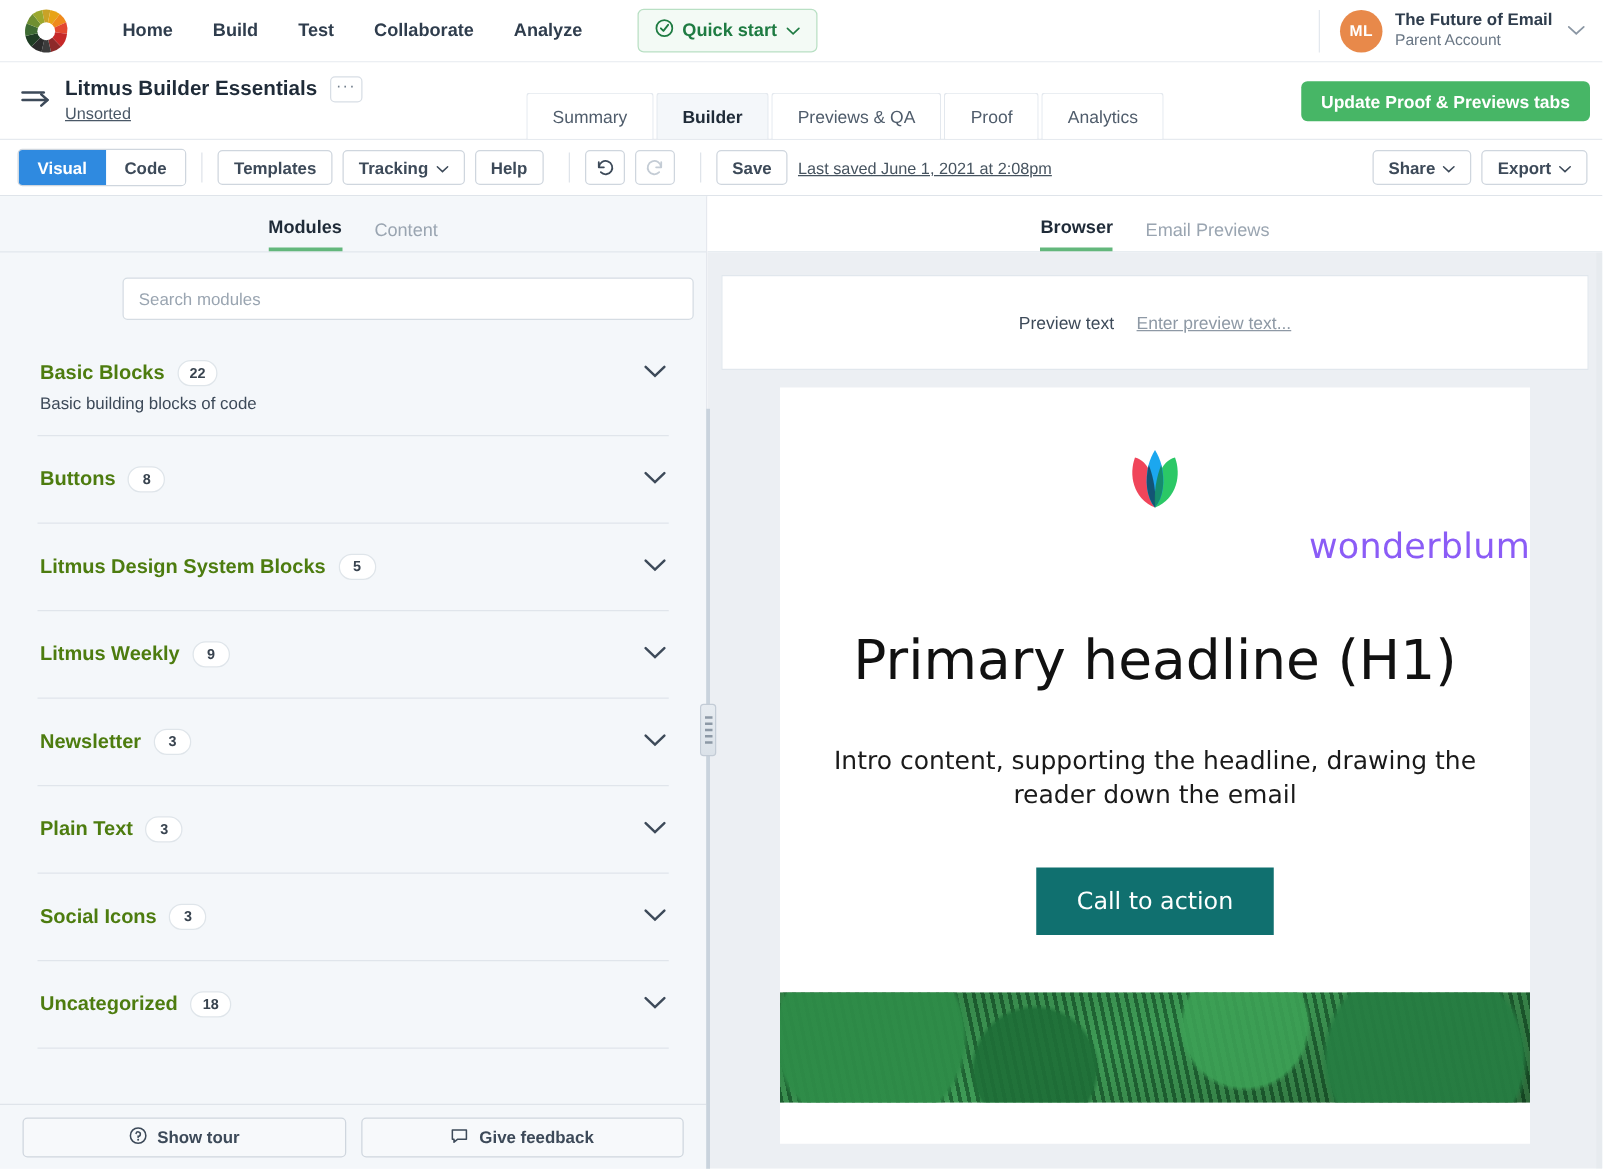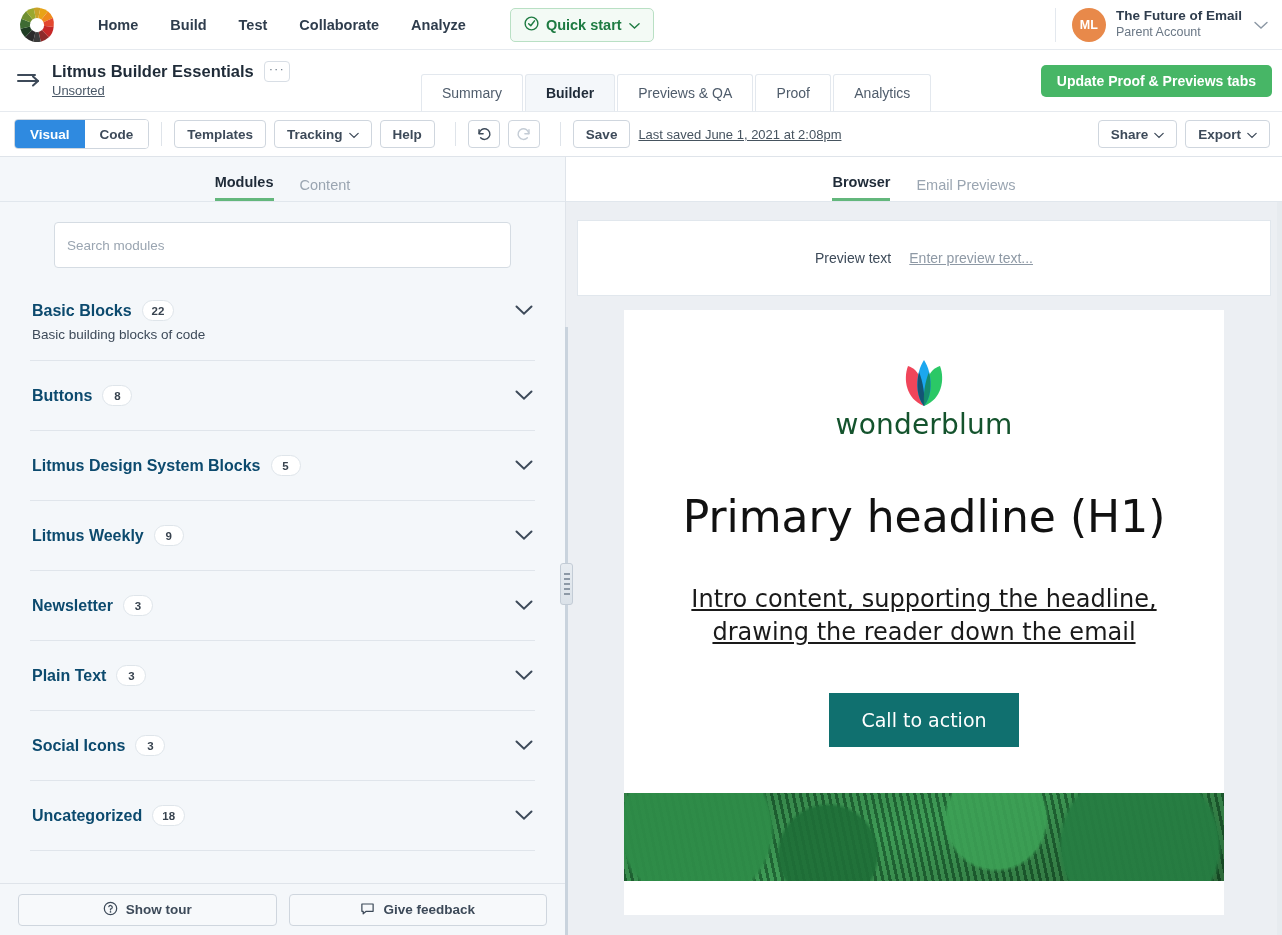--- a/index.html
+++ b/index.html
@@ -124,32 +124,32 @@
     border-right: 1px solid #dfe4ea;
   }
   .panel-tabs {
     height: 45px; flex: 0 0 45px; display: flex; align-items: flex-end;
     justify-content: center; gap: 26px; border-bottom: 1px solid #e1e7ed;
   }
   .ptab { font-size: 14.5px; padding-bottom: 8px; cursor: pointer; color: #9aa5b1; }
   .ptab.active { color: #1f2b38; font-weight: bold; border-bottom: 3px solid #63b77c; }
   .search-wrap { padding: 20px 54px 18px 54px; }
   .search-input {
-    width: 100%; height: 46px; border: 1px solid #d5dce3; border-radius: 4px;
+    width: 100%; height: 34px; border: 1px solid #d5dce3; border-radius: 4px;
     background: #fff; padding: 0 12px; font-size: 13.5px; color: #2f3d4d;
-    font-family: "Liberation Sans", sans-serif; outline: none;
+    font-family: "Liberation Sans", sans-serif; outline: none; margin-left: 44px;
   }
   .search-input::placeholder { color: #9aa5b1; }
   .modlist { flex: 1 1 auto; overflow: hidden; padding: 0 30px 0 30px; }
   .modgroup { border-bottom: 1px solid #e0e5eb; }
   .modgroup:first-child .modrow { padding-top: 14px; }
   .modrow {
     display: flex; align-items: center; padding: 22px 2px 8px 2px; cursor: pointer;
   }
-  .modname { font-size: 16px; font-weight: bold; color: #0c4a6e; }
+  .modname { font-size: 16px; font-weight: bold; color: #4d7c0f; }
   .badge {
     margin-left: 10px; background: #fff; border: 1px solid #dfe5ea; border-radius: 11px;
     min-width: 30px; height: 21px; display: inline-flex; align-items: center; justify-content: center;
     font-size: 11.5px; font-weight: bold; color: #38434f; padding: 0 9px;
   }
   .chev { margin-left: auto; color: #3d4a59; }
   .moddesc { font-size: 13.5px; color: #3d4a59; padding: 4px 2px 18px 2px; }
   .modgroup.with-desc .modrow { padding-bottom: 2px; }
   .left-footer {
     flex: 0 0 52px; border-top: 1px solid #dfe4ea; background: #f4f7fa;
@@ -183,23 +183,23 @@
     display: flex; align-items: center; padding: 0 24px; justify-content: center;
   }
   .pv-label { font-size: 14px; color: #3d4a59; }
   .pv-link { font-size: 14px; color: #8e99a5; text-decoration: underline; margin-left: 18px; cursor: pointer; }
   .email-canvas {
     width: 600px; margin: 14px auto 0 auto; background: #fff; min-height: 605px;
     text-align: center;
   }
   .brand { padding: 46px 0 0 0; }
   .tulip { width: 58px; height: 52px; margin: 0 auto; }
-  .brandname { font-size: 28px; color: #14532d; margin-top: 0; letter-spacing: .2px; font-family: "DejaVu Sans", sans-serif; }
+  .brandname { font-size: 28px; color: #8b5cf6; margin-top: 12px; letter-spacing: .2px; font-family: "DejaVu Sans", sans-serif; text-align: right; }
   .h1 { font-size: 44px; color: #111; margin: 52px 20px 0 20px; font-weight: normal; font-family: "DejaVu Sans", sans-serif; line-height: 1.1; }
-  .intro { font-size: 24px; color: #1a1a1a; margin: 42px 22px 0 22px; line-height: 1.35; font-family: "DejaVu Sans", sans-serif; text-decoration: underline; }
+  .intro { font-size: 20px; color: #1a1a1a; margin: 42px 22px 0 22px; line-height: 1.35; font-family: "DejaVu Sans", sans-serif; }
   .cta {
     display: inline-block; margin-top: 45px; background: #10706f; color: #fff;
     padding: 16px 32px; font-size: 19px; cursor: pointer; font-family: "DejaVu Sans", sans-serif;
   }
   .hero-img {
     margin-top: 46px; height: 88px; width: 100%;
     background:
       radial-gradient(circle at 12% 40%, rgba(46,140,72,.95) 0 14%, transparent 15%),
       radial-gradient(circle at 34% 70%, rgba(30,110,55,.9) 0 12%, transparent 13%),
       radial-gradient(circle at 62% 30%, rgba(60,160,85,.9) 0 13%, transparent 14%),

